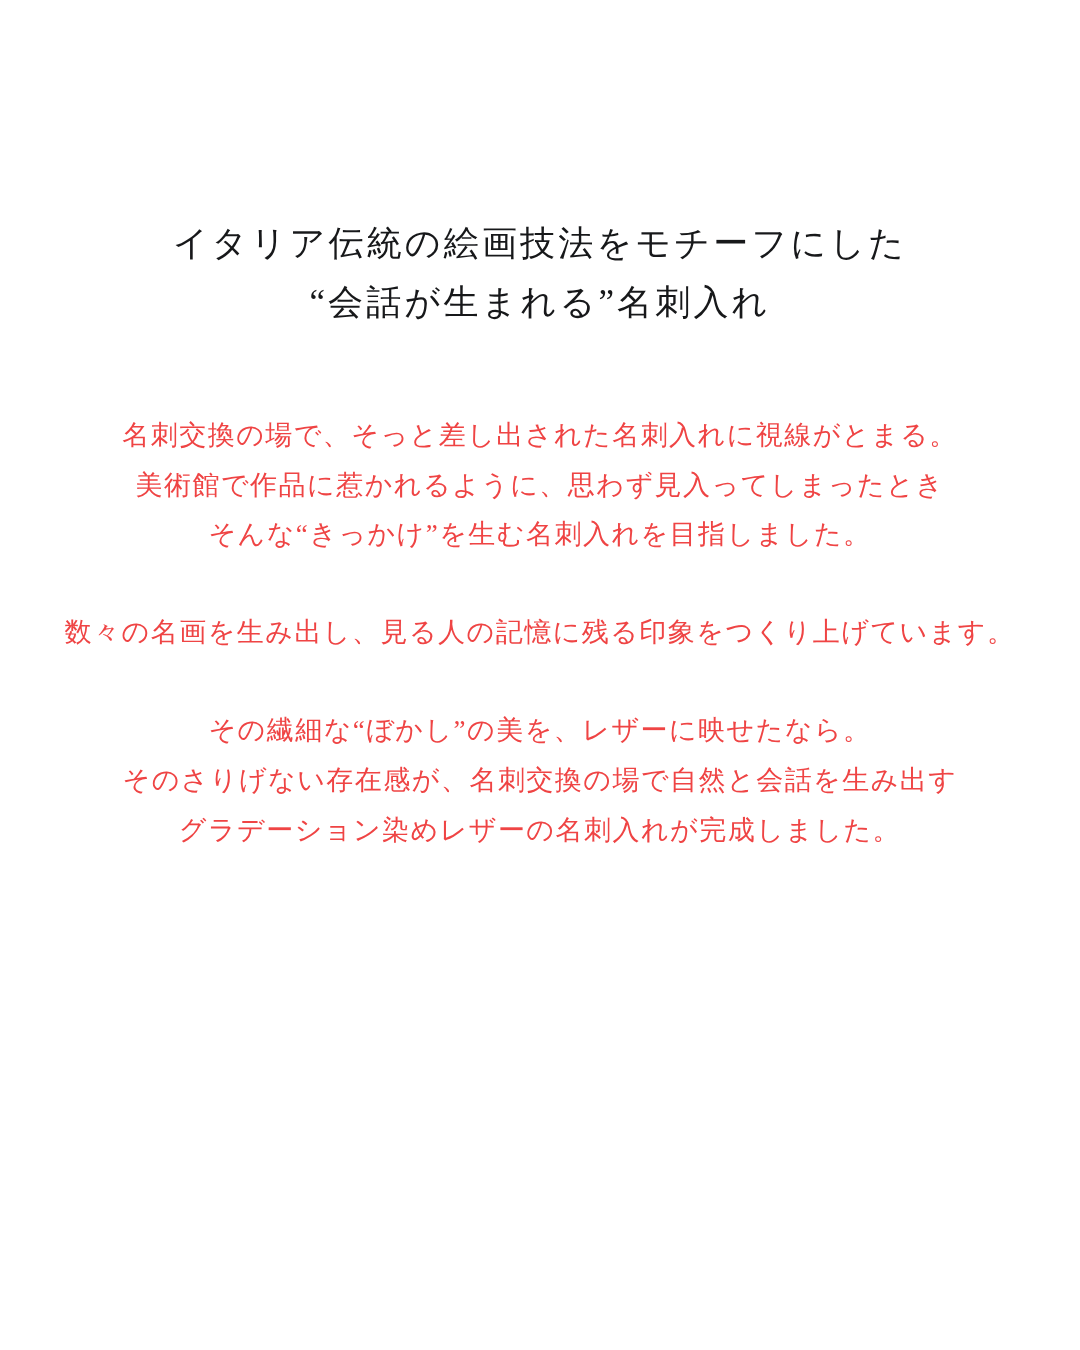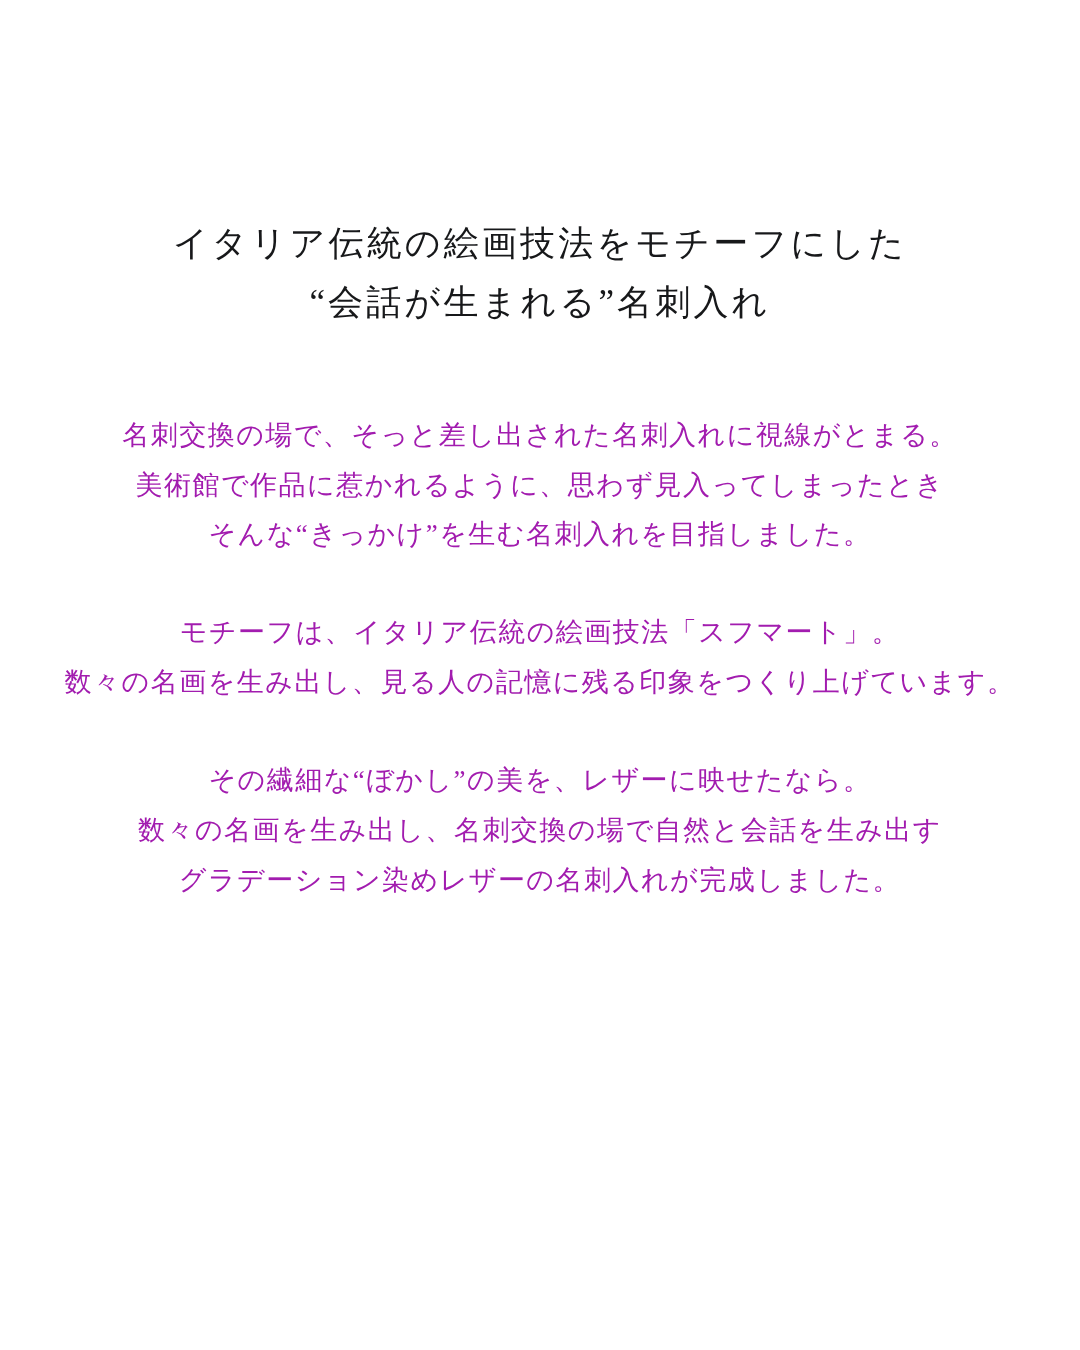--- a/index.html
+++ b/index.html
@@ -35,21 +35,21 @@
   .headline .line {
     display: block;
     white-space: nowrap;
   }
   .body-block {
     margin-top: 78px;
     text-align: center;
     font-size: 27px;
     line-height: 1.85;
     letter-spacing: 0.055em;
-    color: #a21caf;
+    color: #ef4444;
     font-weight: 400;
   }
   .paragraph {
     margin: 0 0 48px 0;
   }
   .paragraph:last-child {
     margin-bottom: 0;
   }
   .paragraph .line {
     display: block;
@@ -68,24 +68,23 @@
 
   <div class="body-block">
 
     <p class="paragraph">
       <span class="line">名刺交換の場で、そっと差し出された名刺入れに視線がとまる。</span>
       <span class="line">美術館で作品に惹かれるように、思わず見入ってしまったとき</span>
       <span class="line">そんな“きっかけ”を生む名刺入れを目指しました。</span>
     </p>
 
     <p class="paragraph">
-      <span class="line">モチーフは、イタリア伝統の絵画技法「スフマート」。</span>
       <span class="line">数々の名画を生み出し、見る人の記憶に残る印象をつくり上げています。</span>
     </p>
 
     <p class="paragraph">
       <span class="line">その繊細な“ぼかし”の美を、レザーに映せたなら。</span>
-      <span class="line">数々の名画を生み出し、名刺交換の場で自然と会話を生み出す</span>
+      <span class="line">そのさりげない存在感が、名刺交換の場で自然と会話を生み出す</span>
       <span class="line">グラデーション染めレザーの名刺入れが完成しました。</span>
     </p>
 
   </div>
 </div>
 
 </body></html>

